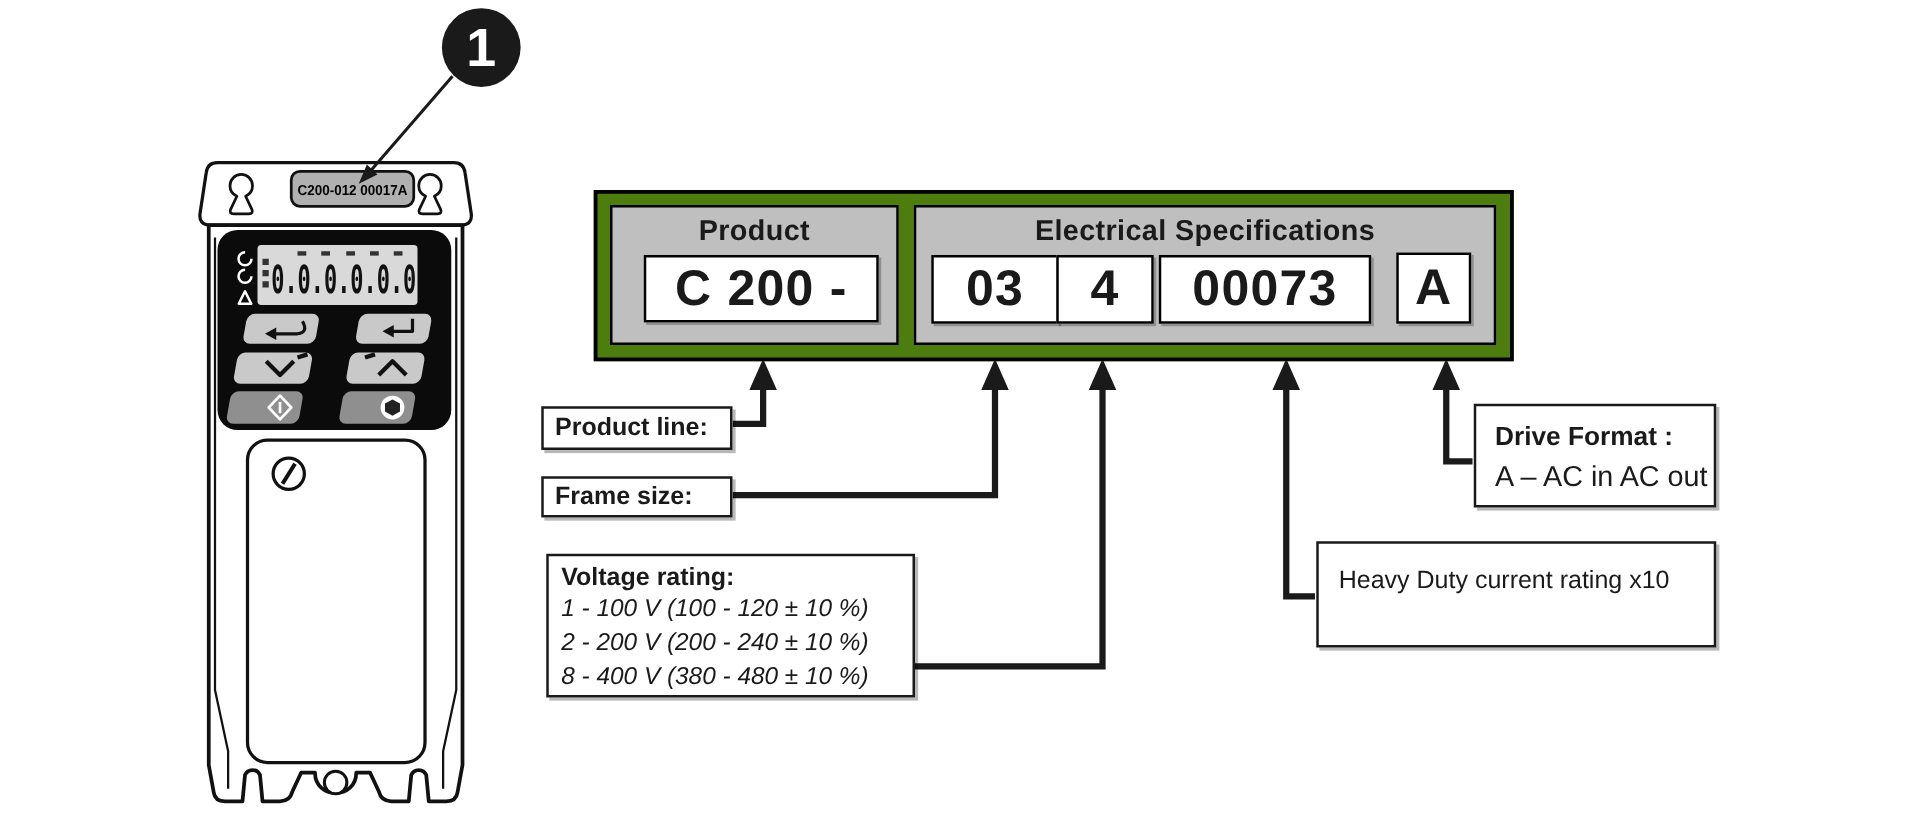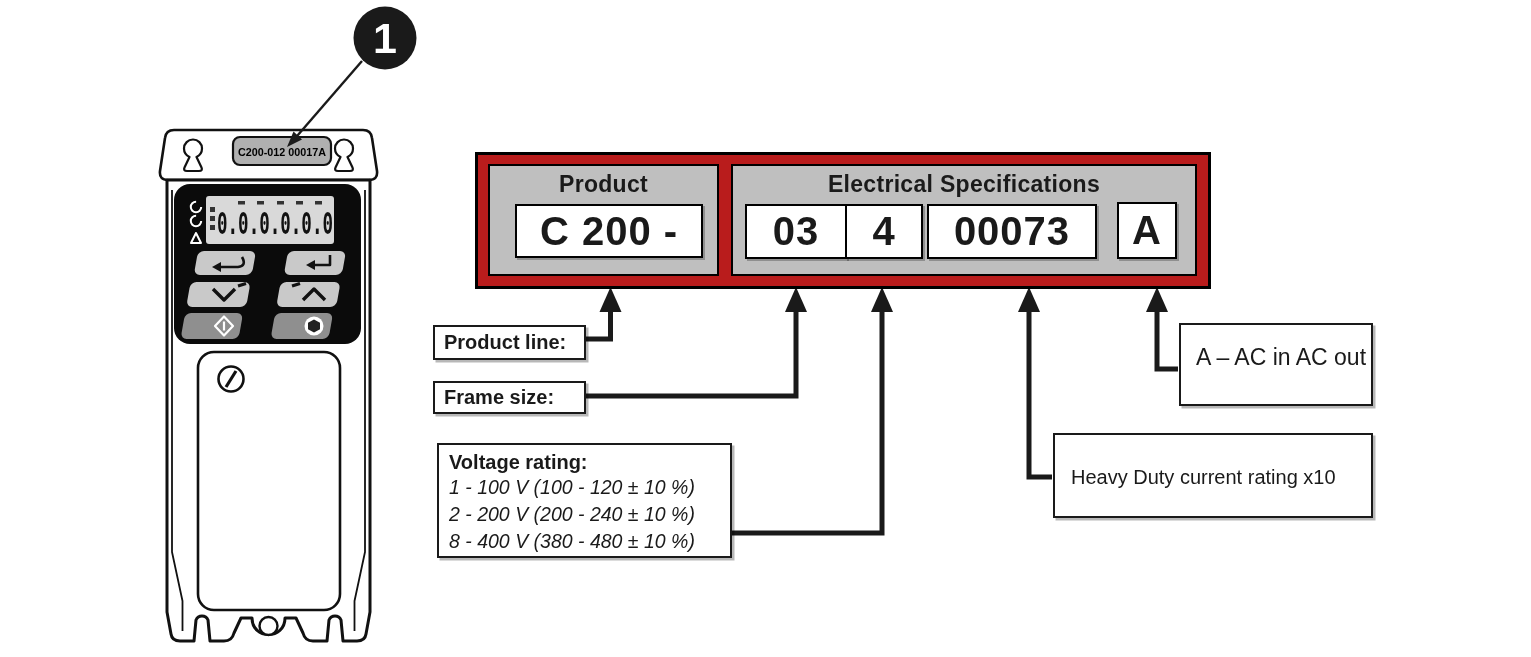--- a/index.html
+++ b/index.html
@@ -5,21 +5,21 @@
   html,body { margin:0; padding:0; background:#ffffff; }
   #canvas {
     position:relative; width:1531px; height:657px; background:#ffffff;
     font-family:"Liberation Sans", sans-serif; color:#1a1a1a; overflow:hidden;
   }
   svg { position:absolute; left:0; top:0; }
 
   
   .spec-outer {
     position:absolute; left:475px; top:152px; width:736px; height:137px;
-    background:#b91c1c; border:3px solid #000; box-sizing:border-box;
+    background:#4d7c0f; border:3px solid #000; box-sizing:border-box;
   }
   .panel {
     position:absolute; background:#bfbfbf; border:2.5px solid #000; box-sizing:border-box;
   }
   .panel-product { left:10px; top:9px; width:231px; height:112px; }
   .panel-elec    { left:253px; top:9px; width:466px; height:112px; }
   .panel-header {
     text-align:center; font-weight:bold; font-size:23px; margin-top:5px;
     letter-spacing:0.3px; white-space:nowrap;
   }
@@ -43,21 +43,21 @@
   .ann-title { font-weight:bold; font-size:20px; white-space:nowrap; }
   .ann-line  { font-size:19px; white-space:nowrap; }
   .ann-product-line { left:433px; top:325px; width:153px; height:35px;
     display:flex; align-items:center; padding-left:9px; }
   .ann-frame-size   { left:433px; top:381px; width:153px; height:33px;
     display:flex; align-items:center; padding-left:9px; }
   .ann-voltage { left:437px; top:443px; width:295px; height:115px; padding:6px 0 0 10px; }
   .ann-voltage .ann-line { line-height:27px; font-size:19.5px;font-style:italic; }
   .ann-current { left:1053px; top:433px; width:320px; height:85px; padding:11px 0 0 16px; }
   .ann-current .ann-title { font-size:21px; }
-  .ann-current .ann-line { margin-top:20px; font-size:20px; }
+  .ann-current .ann-line { margin-top:7px; font-size:20px; }
   .ann-format  { left:1179px; top:323px; width:194px; height:83px; padding:13px 0 0 15px; }
   .ann-format .ann-title { font-size:21px; }
   .ann-format .ann-line { margin-top:6px; font-size:23px; }
 </style>
 </head>
 <body>
 
 <div id="canvas">
 
   <svg width="1531" height="657" viewBox="0 0 1531 657">
@@ -190,16 +190,17 @@
     <div class="ann-line">1 - 100 V (100 - 120 ± 10 %)</div>
     <div class="ann-line">2 - 200 V (200 - 240 ± 10 %)</div>
     <div class="ann-line">8 - 400 V (380 - 480 ± 10 %)</div>
   </div>
 
   <div class="ann-box ann-current">
     <div class="ann-line">Heavy Duty current rating x10</div>
   </div>
 
   <div class="ann-box ann-format">
+    <div class="ann-title">Drive Format :</div>
     <div class="ann-line">A – AC in AC out</div>
   </div>
 
 </div>
 
 </body></html>

